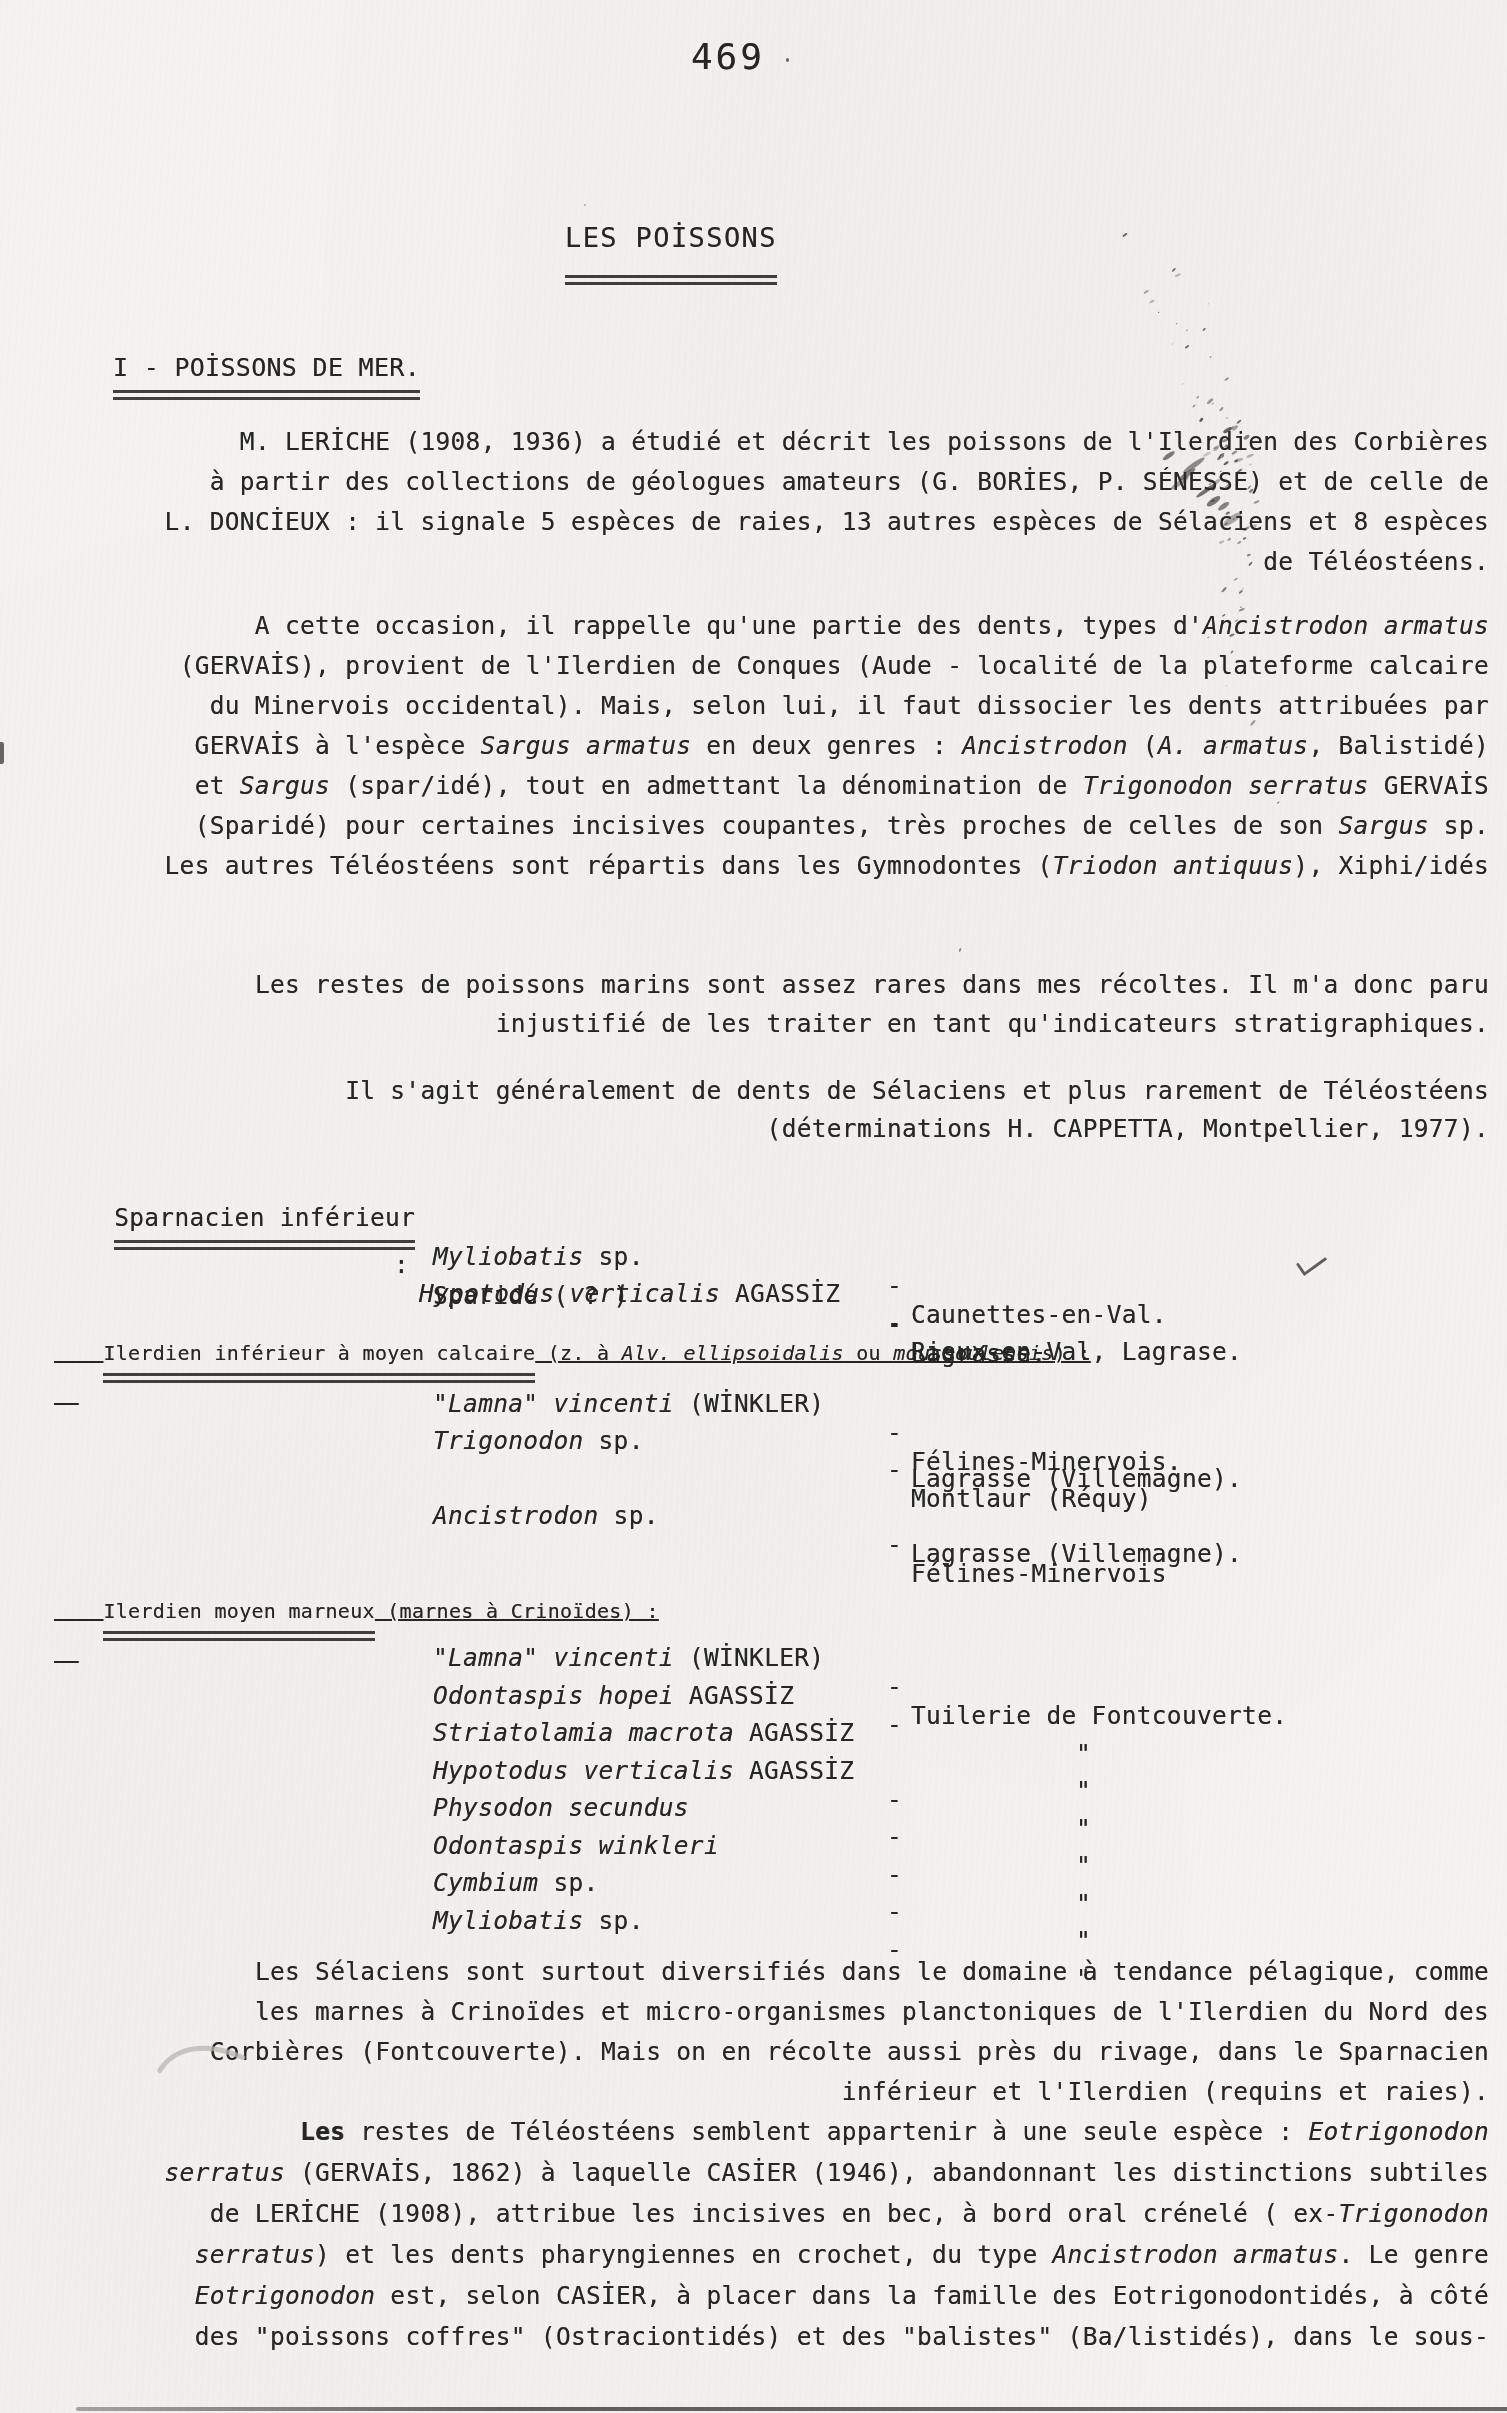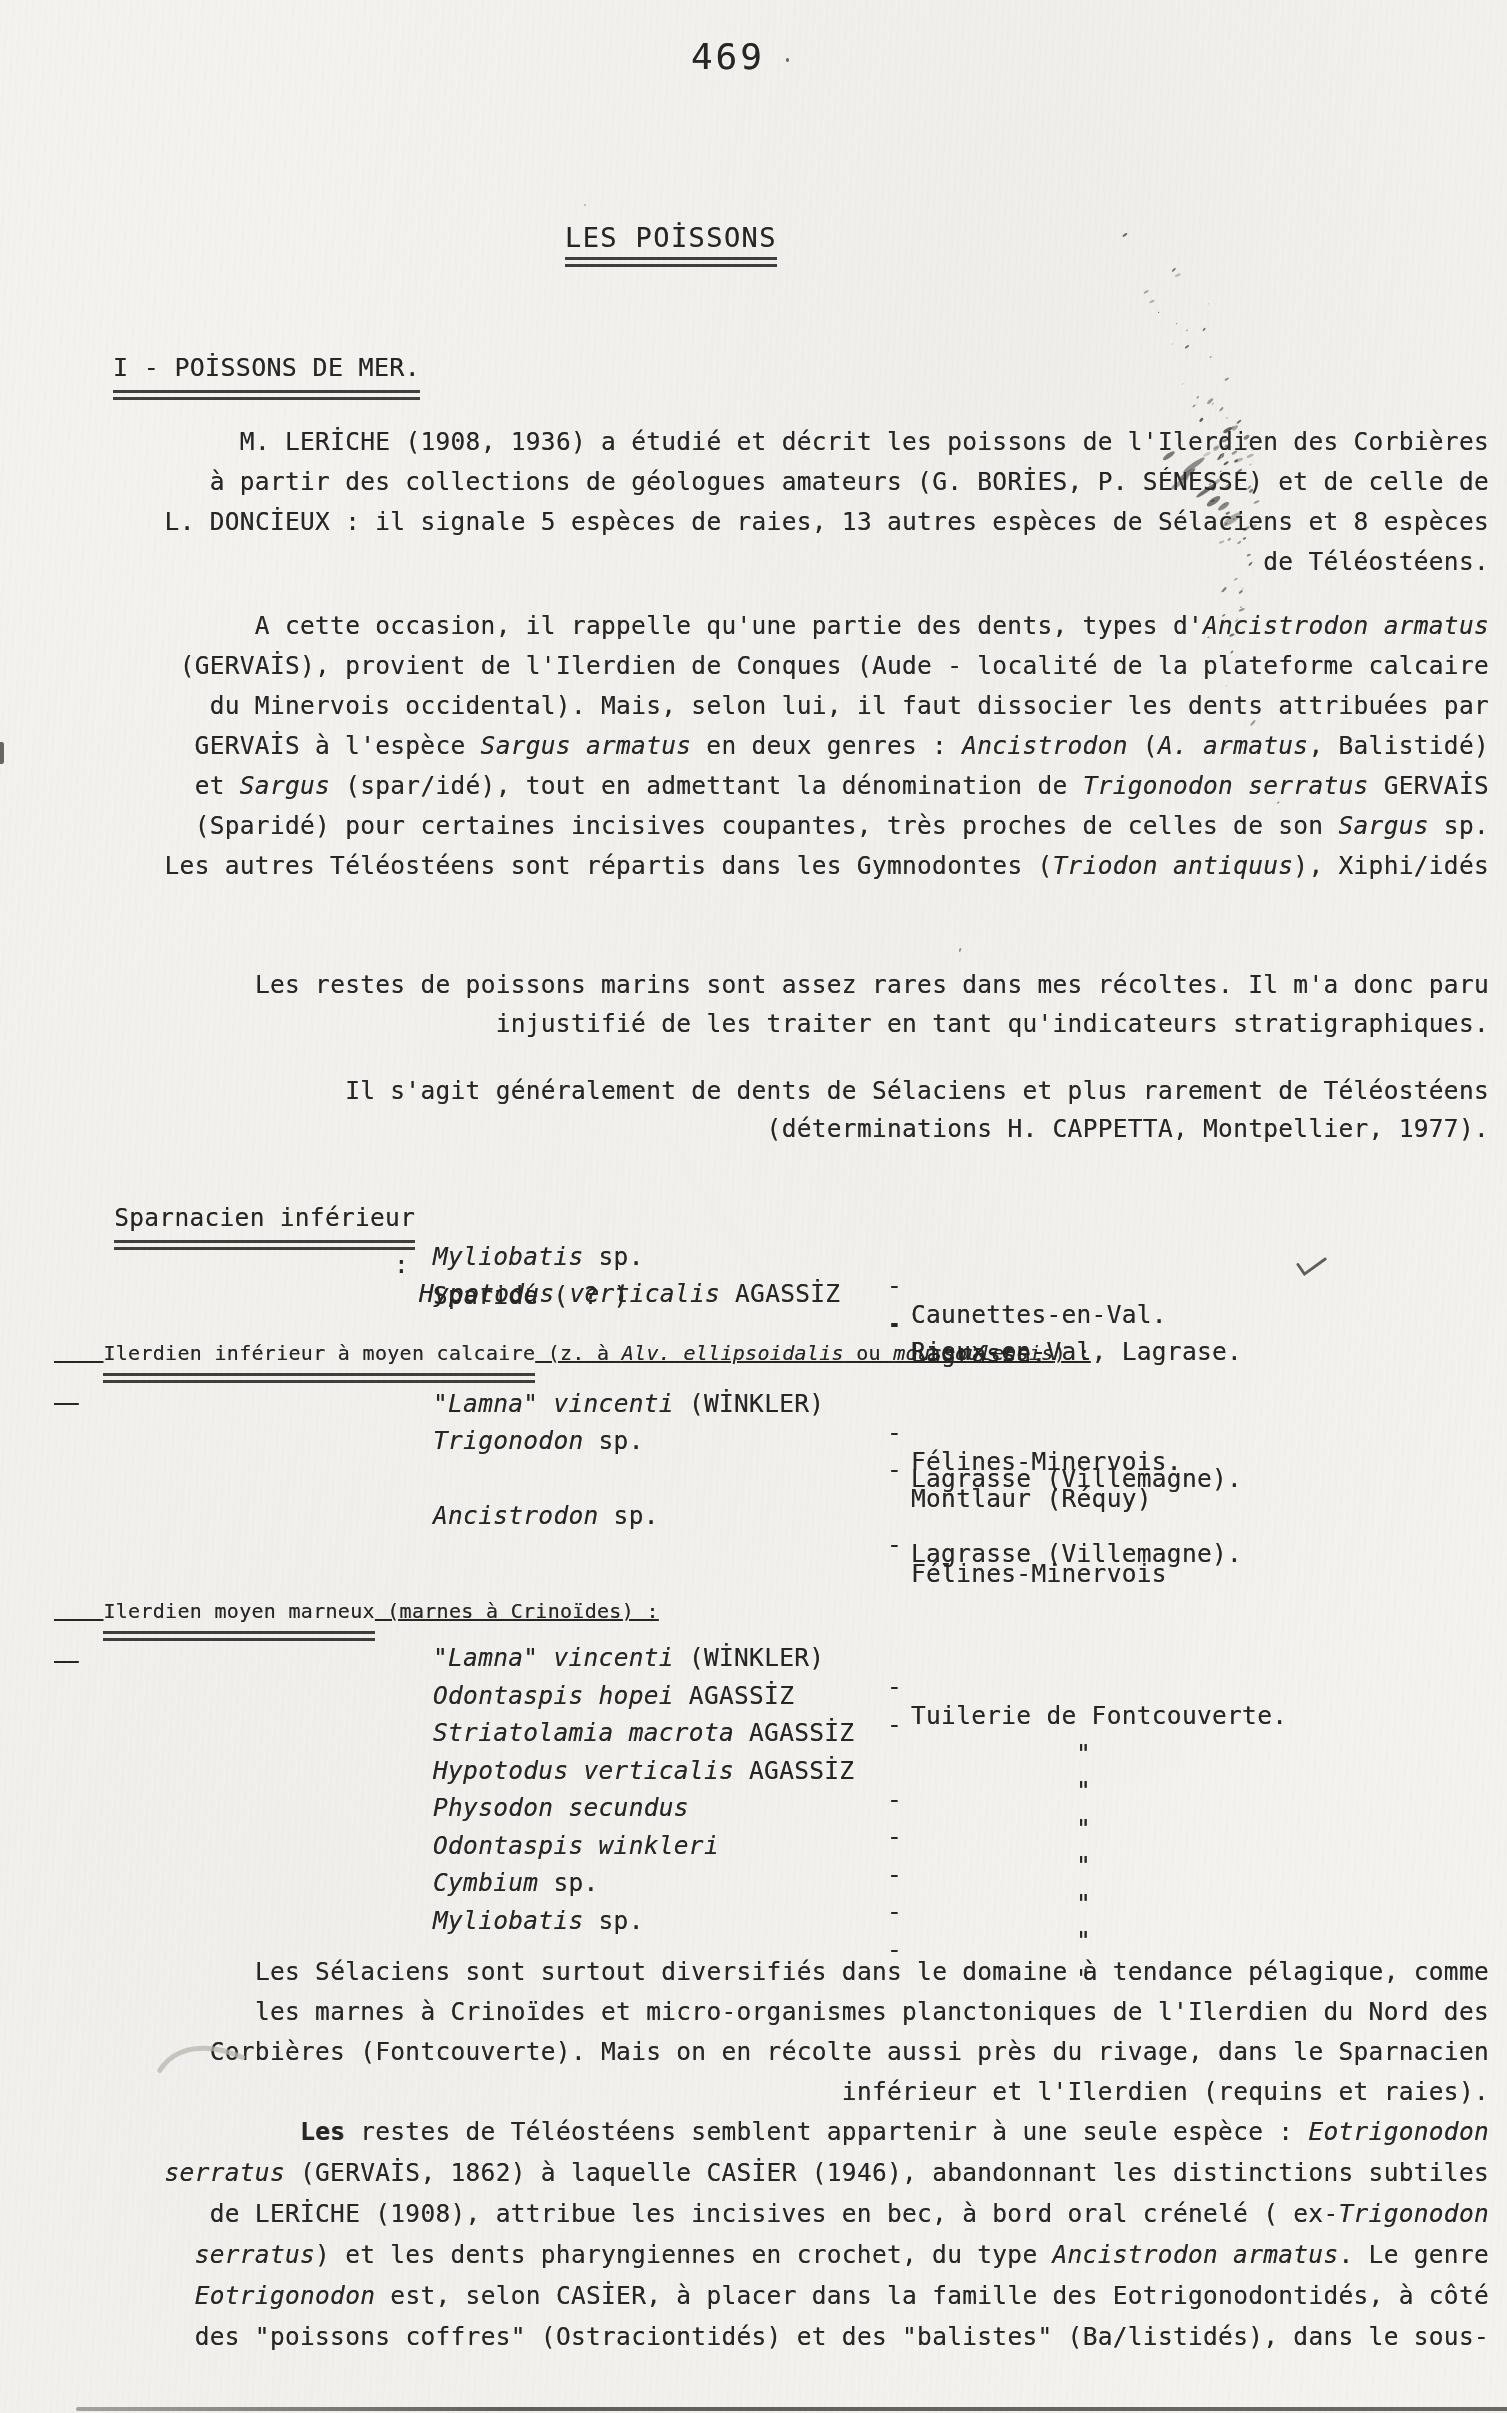--- a/index.html
+++ b/index.html
@@ -22,21 +22,21 @@
   }
   .abs{position:absolute;}
   .ink{
     text-shadow:0 0 0.4px rgba(25,25,25,.55);
     letter-spacing:0.3px;
   }
   .pagenum{left:691px;top:36px;font-size:36px;letter-spacing:2.9px;text-align:right;}
   .titlewrap{left:565px;top:222px;font-size:27px;letter-spacing:1.4px;}
   .sectionwrap{left:113px;top:353px;font-size:25px;}
   .u2{display:inline-block;padding-bottom:8px;border-bottom:10px double rgba(38,38,38,.88);}
-  .u2.title-u{padding-bottom:4px;}
+  .u2.title-u{padding-bottom:22px;}
   .para{left:54px;width:1435px;font-size:24.5px;text-align:right;}
   .ln{white-space:pre;}
   .ln.indent{padding-left:59px;}
   #p1{top:422px;line-height:40px;}
   #p2{top:606px;line-height:40px;}
   #p3{top:965px;line-height:39px;}
   #p4{top:1072px;line-height:38px;}
   #p5{top:1952px;line-height:40px;}
   #p6{top:2111px;line-height:41px;}
   .lrow{left:54px;width:1414px;font-size:24.5px;white-space:pre;}

